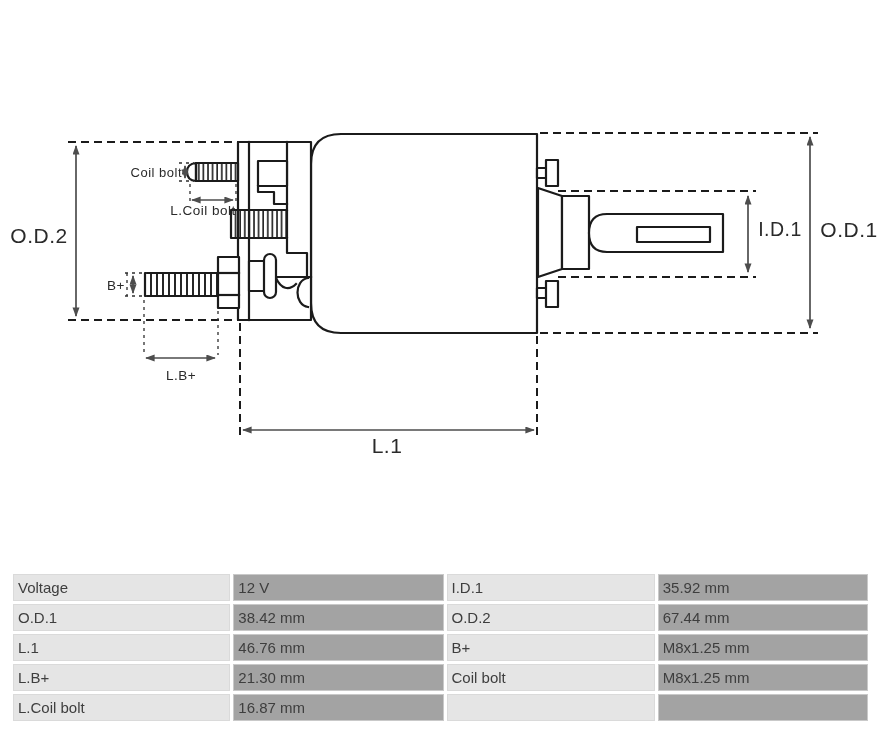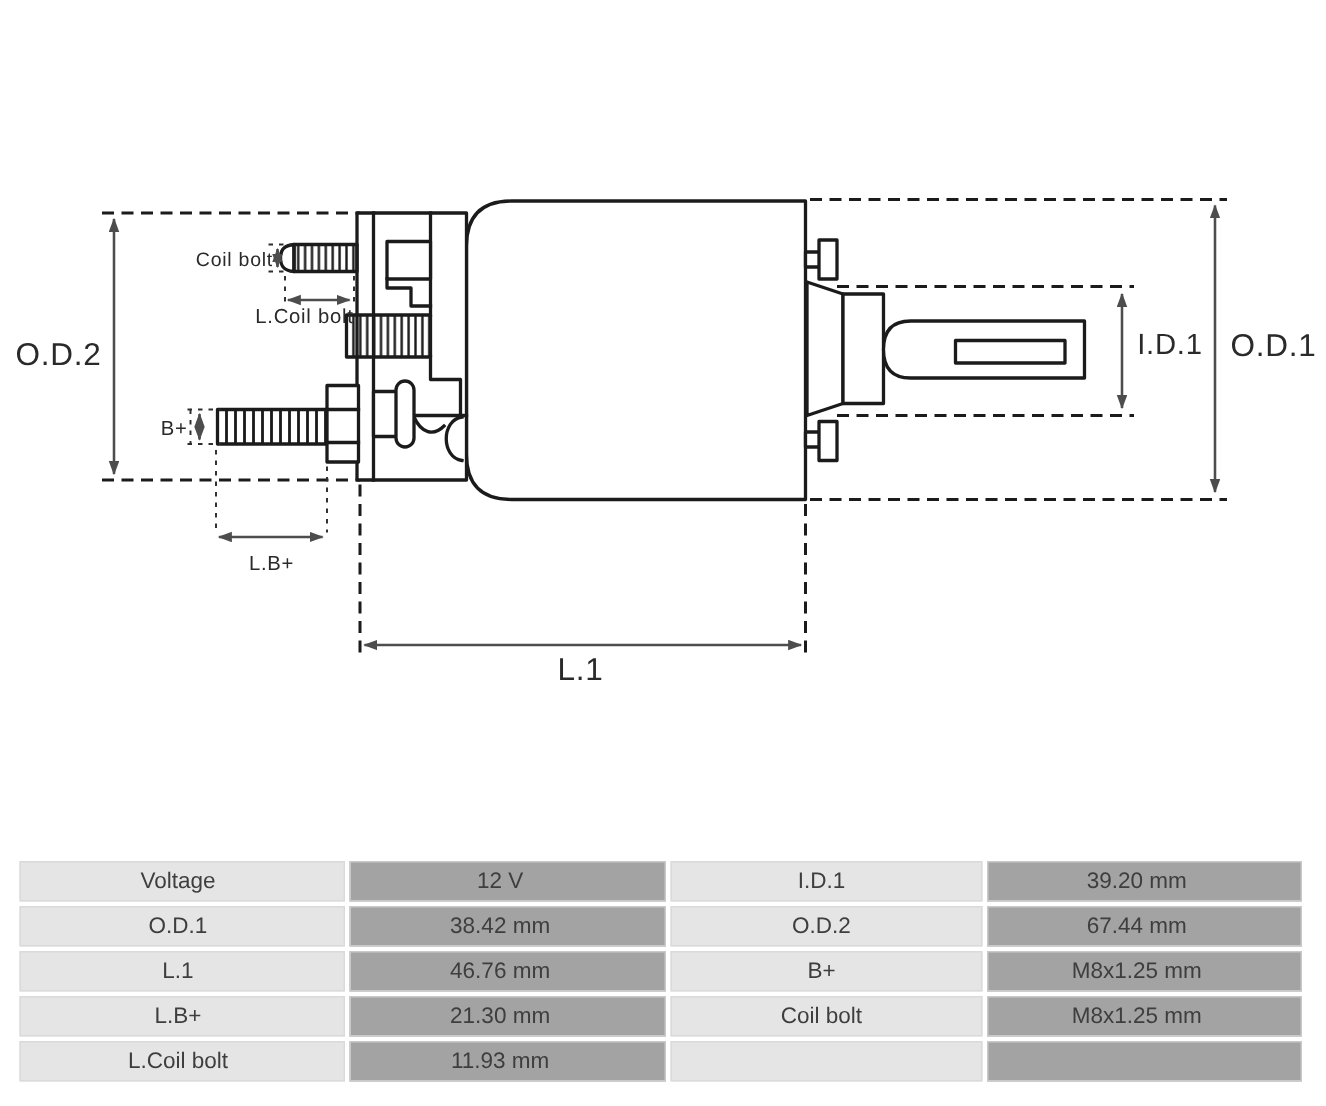--- a/index.html
+++ b/index.html
@@ -18,21 +18,21 @@
   .tdash{stroke:#2e2e2e;stroke-width:1.3;fill:none;stroke-dasharray:3 4;}
   
   .dim{stroke:#4d4d4d;stroke-width:1.7;fill:none;}
   .dimtxt{fill:#2a2a2a;font-family:"Liberation Sans",sans-serif;letter-spacing:0.5px;}
   
   #spec-table{
     position:absolute;left:10px;top:571px;width:861px;
     border-collapse:separate;border-spacing:3px;table-layout:fixed;
   }
   #spec-table td{
-    height:25px;font-size:15px;color:#3e3e3e;text-align:center;
+    height:25px;font-size:15px;color:#3e3e3e;text-align:left;
     vertical-align:middle;white-space:nowrap;overflow:hidden;
   }
   #spec-table td.lbl{background:#e5e5e5;border:1px solid #dadada;padding:0 10px 0 4px;}
   #spec-table td.val{background:#a3a3a3;border:1px solid #c9c9c9;padding:0 14px 0 4px;}
 </style>
 </head>
 <body>
 
 <svg id="drawing" width="884" height="560" viewBox="0 0 884 560" xmlns="http://www.w3.org/2000/svg">
   <defs>
@@ -138,21 +138,21 @@
     <col style="width:215px">
       <col style="width:208px">
       <col style="width:206px">
       <col style="width:208px">
   </colgroup>
   <tbody>
     <tr>
       <td class="lbl">Voltage</td>
       <td class="val">12 V</td>
       <td class="lbl">I.D.1</td>
-      <td class="val">39.20 mm</td>
+      <td class="val">35.92 mm</td>
     </tr>
     <tr>
       <td class="lbl">O.D.1</td>
       <td class="val">38.42 mm</td>
       <td class="lbl">O.D.2</td>
       <td class="val">67.44 mm</td>
     </tr>
     <tr>
       <td class="lbl">L.1</td>
       <td class="val">46.76 mm</td>
@@ -160,18 +160,18 @@
       <td class="val">M8x1.25 mm</td>
     </tr>
     <tr>
       <td class="lbl">L.B+</td>
       <td class="val">21.30 mm</td>
       <td class="lbl">Coil bolt</td>
       <td class="val">M8x1.25 mm</td>
     </tr>
     <tr>
       <td class="lbl">L.Coil bolt</td>
-      <td class="val">11.93 mm</td>
+      <td class="val">16.87 mm</td>
       <td class="lbl"></td>
       <td class="val"></td>
     </tr>
   </tbody>
 </table>
 
 </body></html>

